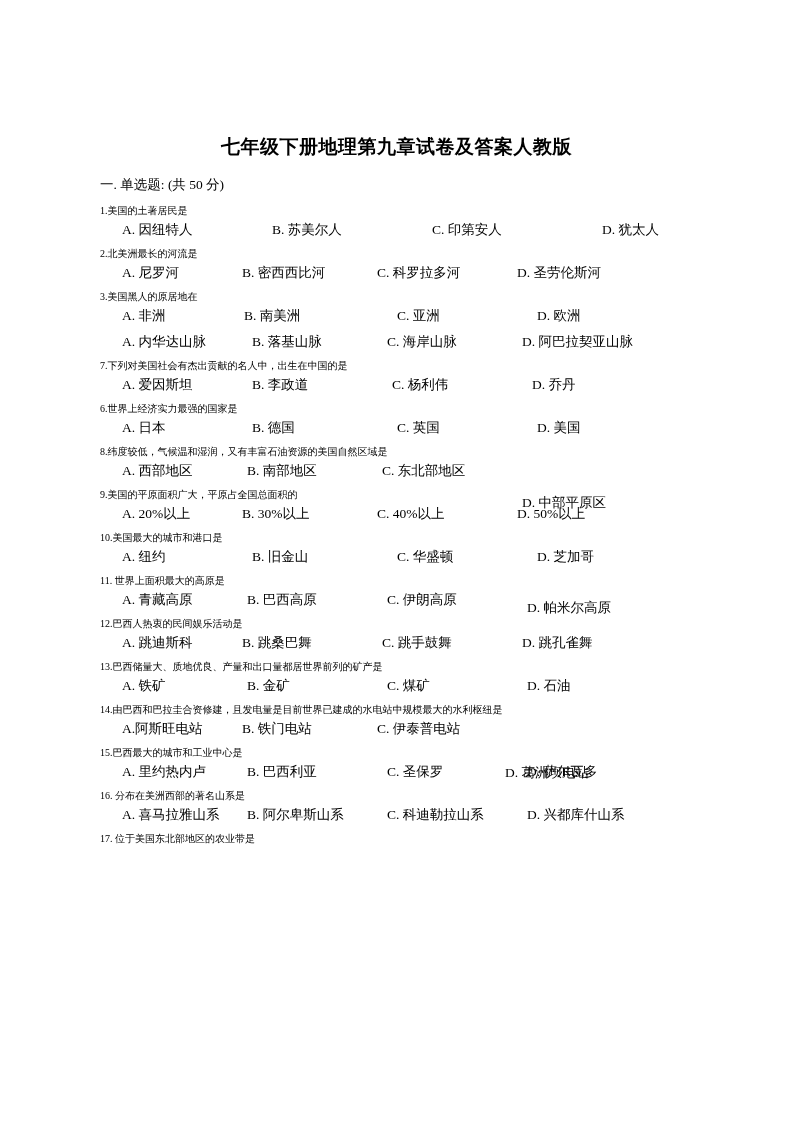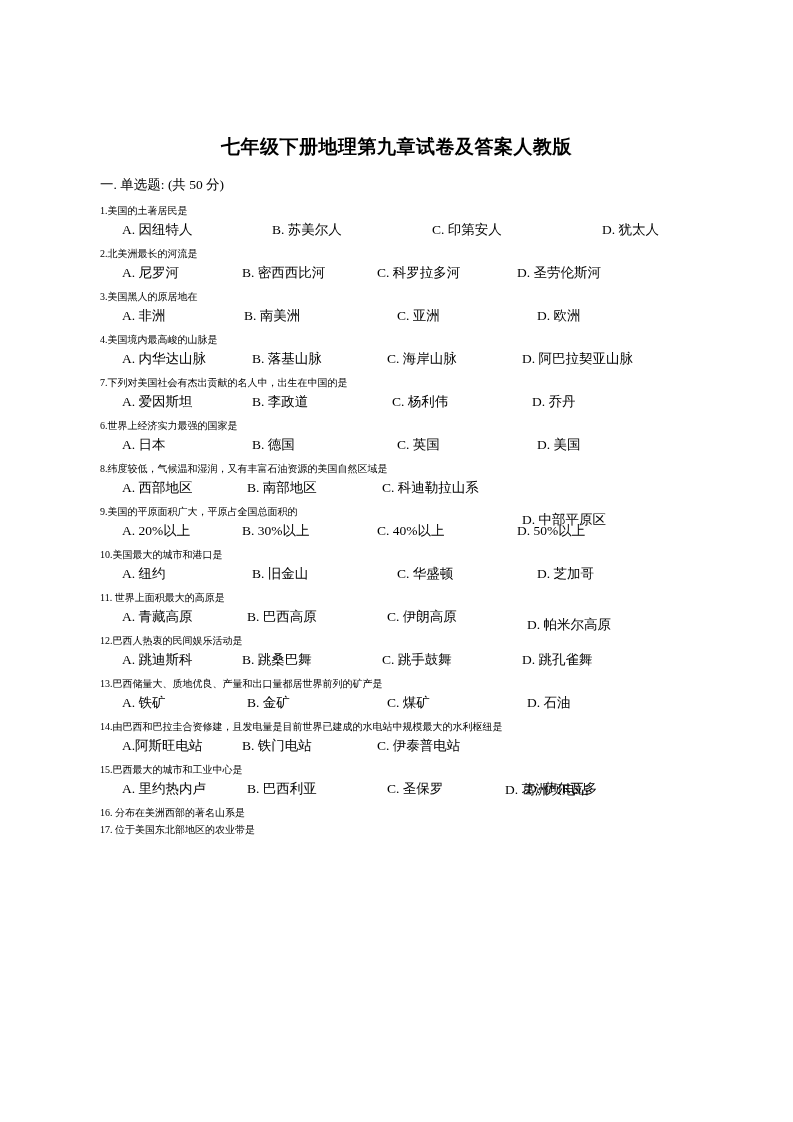--- a/index.html
+++ b/index.html
@@ -89,21 +89,20 @@
       <div class="q-block">
         <div class="q-stem">3.美国黑人的原居地在</div>
         <div class="q-options">
           <span class="opt" style="left: 0px;">A. 非洲</span>
           <span class="opt" style="left: 122px;">B. 南美洲</span>
           <span class="opt" style="left: 275px;">C. 亚洲</span>
           <span class="opt" style="left: 415px;">D. 欧洲</span>
         </div>
       </div>
       <div class="q-block">
-        <div class="q-stem">4.美国境内最高峻的山脉是</div>
         <div class="q-options">
           <span class="opt" style="left: 0px;">A. 内华达山脉</span>
           <span class="opt" style="left: 130px;">B. 落基山脉</span>
           <span class="opt" style="left: 265px;">C. 海岸山脉</span>
           <span class="opt" style="left: 400px;">D. 阿巴拉契亚山脉</span>
         </div>
       </div>
       <div class="q-block">
         <div class="q-stem">7.下列对美国社会有杰出贡献的名人中，出生在中国的是</div>
         <div class="q-options">
@@ -120,21 +119,21 @@
           <span class="opt" style="left: 130px;">B. 德国</span>
           <span class="opt" style="left: 275px;">C. 英国</span>
           <span class="opt" style="left: 415px;">D. 美国</span>
         </div>
       </div>
       <div class="q-block">
         <div class="q-stem">8.纬度较低，气候温和湿润，又有丰富石油资源的美国自然区域是</div>
         <div class="q-options">
           <span class="opt" style="left: 0px;">A. 西部地区</span>
           <span class="opt" style="left: 125px;">B. 南部地区</span>
-          <span class="opt" style="left: 260px;">C. 科迪勒拉山系</span>
+          <span class="opt" style="left: 260px;">C. 东北部地区</span>
           <span class="opt" style="left: 400px; margin-top: 32px;">D. 中部平原区</span>
         </div>
       </div>
       <div class="q-block">
         <div class="q-stem">9.美国的平原面积广大，平原占全国总面积的</div>
         <div class="q-options">
           <span class="opt" style="left: 0px;">A. 20%以上</span>
           <span class="opt" style="left: 120px;">B. 30%以上</span>
           <span class="opt" style="left: 255px;">C. 40%以上</span>
           <span class="opt" style="left: 395px;">D. 50%以上</span>
@@ -189,19 +188,25 @@
         <div class="q-stem">15.巴西最大的城市和工业中心是</div>
         <div class="q-options">
           <span class="opt" style="left: 0px;">A. 里约热内卢</span>
           <span class="opt" style="left: 125px;">B. 巴西利亚</span>
           <span class="opt" style="left: 265px;">C. 圣保罗</span>
           <span class="opt" style="left: 405px;">D. 萨尔瓦多</span>
         </div>
       </div>
       <div class="q-block">
         <div class="q-stem">16. 分布在美洲西部的著名山系是</div>
+        <div class="q-options">
+          <span class="opt" style="left: 0px;">A. 喜马拉雅山系</span>
+          <span class="opt" style="left: 125px;">B. 阿尔卑斯山系</span>
+          <span class="opt" style="left: 265px;">C. 科迪勒拉山系</span>
+          <span class="opt" style="left: 405px;">D. 兴都库什山系</span>
+        </div>
       </div>
       <div class="q-block">
         <div class="q-stem">17. 位于美国东北部地区的农业带是</div>
       </div>
     </div>
 
 </div>
 
 </body></html>

